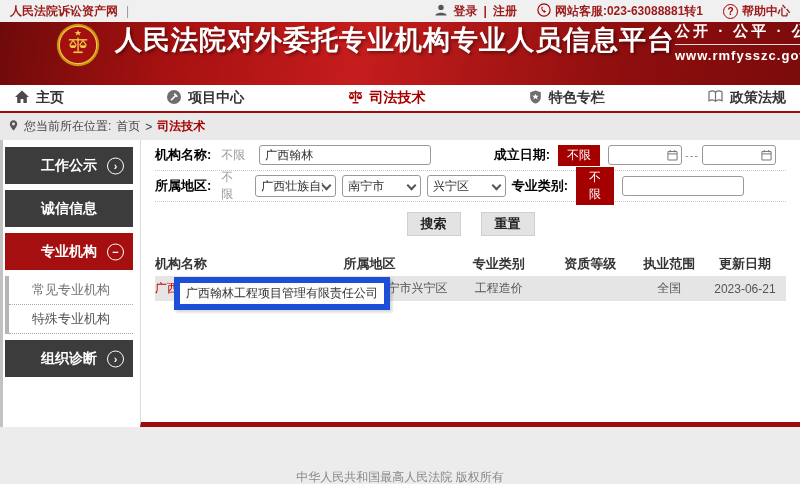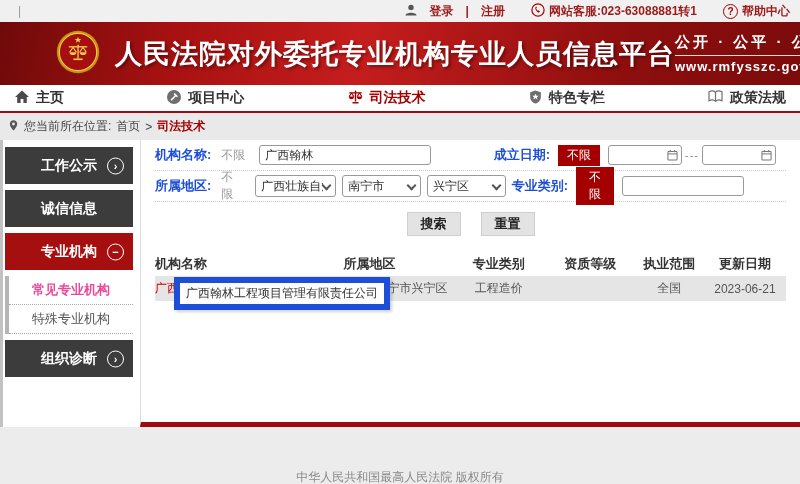--- a/index.html
+++ b/index.html
@@ -3,28 +3,28 @@
 <meta charset="utf-8">
 <style>
   html,body{margin:0;padding:0;}
   .stage{position:relative;width:800px;height:484px;overflow:hidden;background:#ececec;
          font-family:"Liberation Sans","DejaVu Sans",sans-serif;}
   
   .topbar{position:absolute;top:0;left:0;width:100%;height:22px;background:#f0f0f0;
           display:flex;align-items:center;padding:0 10px;box-sizing:border-box;font-size:12px;color:#9c1a1a;}
   .topbar .site{font-weight:bold;color:#9c1a1a;text-decoration:none;}
   .topbar .tdiv{color:#999;margin:0 8px;}
-  .topbar .right{margin-left:auto;display:flex;align-items:center;gap:12px;font-weight:bold;}
+  .topbar .right{margin-left:auto;display:flex;align-items:center;gap:6px;font-weight:bold;}
   .topbar .grp{display:flex;align-items:center;gap:4px;margin-left:14px;}
   .circle-q{display:inline-block;width:13px;height:13px;border:1px solid #a40000;border-radius:50%;
             color:#a40000;font-size:10px;line-height:13px;text-align:center;font-weight:bold;}
   
   .banner{position:absolute;top:22px;left:0;width:100%;height:63px;
           background:linear-gradient(100deg,#6f0a0a 0%,#a81111 22%,#c51d1d 45%,#8e0e0e 78%,#7c0b0b 100%);
-          display:flex;align-items:center;}
+          display:flex;}
   .banner .emblem{margin-left:55px;flex:0 0 auto;}
   .banner .title{margin-left:14px;color:#fff;font-size:27px;font-weight:bold;letter-spacing:1px;
                  text-shadow:2px 2px 3px rgba(0,0,0,.4);white-space:nowrap;}
   .banner .slog{margin-left:auto;margin-right:16px;color:#fff;text-align:left;}
   .banner .slog .l1{font-size:15px;font-weight:bold;letter-spacing:3px;padding-bottom:3px;
                     border-bottom:1px solid rgba(255,255,255,.85);}
   .banner .slog .l2{font-size:13px;font-weight:bold;letter-spacing:1px;margin-top:3px;}
   
   .nav{position:absolute;top:85px;left:0;width:100%;height:28px;background:#fff;box-sizing:border-box;
        border-bottom:2px solid #9e0b0f;display:flex;align-items:center;justify-content:space-between;
@@ -40,27 +40,27 @@
   .accent{position:absolute;left:0;top:140px;width:3px;height:338px;background:#c2c2c2;}
   .sidebar{position:absolute;left:5px;top:147px;width:128px;}
   .mitem{position:relative;height:37px;margin-bottom:6px;background:#3c3c3c;color:#fff;
          font-size:14px;font-weight:bold;display:flex;align-items:center;justify-content:center;cursor:pointer;}
   .mitem.active{background:#a50f0f;}
   .mcirc{position:absolute;right:9px;top:50%;transform:translateY(-50%);width:15px;height:15px;
          border:1px solid #fff;border-radius:50%;font-size:11px;line-height:14px;text-align:center;}
   .submenu{background:#fff;border-left:4px solid #b5b5b5;margin-bottom:6px;}
   .sitem{height:28px;line-height:28px;text-align:center;font-size:13px;color:#555;
          border-bottom:1px dotted #a8a8a8;cursor:pointer;}
-  .sitem.active{color:#ec4899;font-weight:bold;}
+  .sitem.active{color:#737373;font-weight:normal;}
   
   .main{position:absolute;left:140px;top:140px;width:660px;height:287px;box-sizing:border-box;
         background:#fff;border-left:1px solid #dcdcdc;border-bottom:5px solid #9e0b0f;}
   .frow{display:flex;align-items:center;height:30px;margin:0 14px;border-bottom:1px dotted #c9c9c9;
         font-size:13px;}
-  .flabel{font-weight:bold;color:#1d4ed8;white-space:nowrap;}
+  .flabel{font-weight:bold;color:#000000;white-space:nowrap;}
   .unl{color:#999;font-size:12px;margin:0 14px 0 10px;}
   .unl-btn{background:#a40000;color:#fff;font-size:12px;padding:2px 9px;margin:0 8px;border:none;cursor:pointer;}
   .tinput{width:160px;height:18px;border:1px solid #999;border-radius:3px;font-size:12px;
           padding:0 5px;color:#333;font-family:inherit;}
   .dinput{position:relative;width:72px;height:18px;border:1px solid #999;border-radius:3px;background:#fff;}
   .dinput svg{position:absolute;right:3px;top:3px;}
   .dash{color:#888;font-size:11px;margin:0 3px;letter-spacing:1px;}
   .sel{position:relative;display:flex;align-items:center;width:80px;height:20px;border:1px solid #999;
        border-radius:3px;background:#fff;font-size:12px;color:#333;padding:0 5px;margin-right:6px;cursor:pointer;}
   .sel .txt{white-space:nowrap;overflow:hidden;max-width:62px;}
@@ -87,20 +87,21 @@
   .footer{position:absolute;left:0;top:427px;width:100%;height:57px;background:#ececec;
           text-align:center;box-sizing:border-box;padding-top:42px;font-size:12px;color:#888;}
   .ico{flex:0 0 auto;display:inline-block;}
 </style>
 </head>
 <body>
 
 <div class="stage">
 
   <div class="topbar">
+    <a class="site">人民法院诉讼资产网</a>
     <span class="tdiv">|</span>
     <div class="right">
       <span class="ico">
         <svg width="14" height="14" viewBox="0 0 14 14">
             <circle cx="7" cy="4.4" r="2.7" fill="#555"></circle>
             <path d="M1.5 12.6 C1.5 8.9 12.5 8.9 12.5 12.6 Z" fill="#555"></path>
           </svg>
       </span>
       <span>登录</span>
       <span>|</span>

